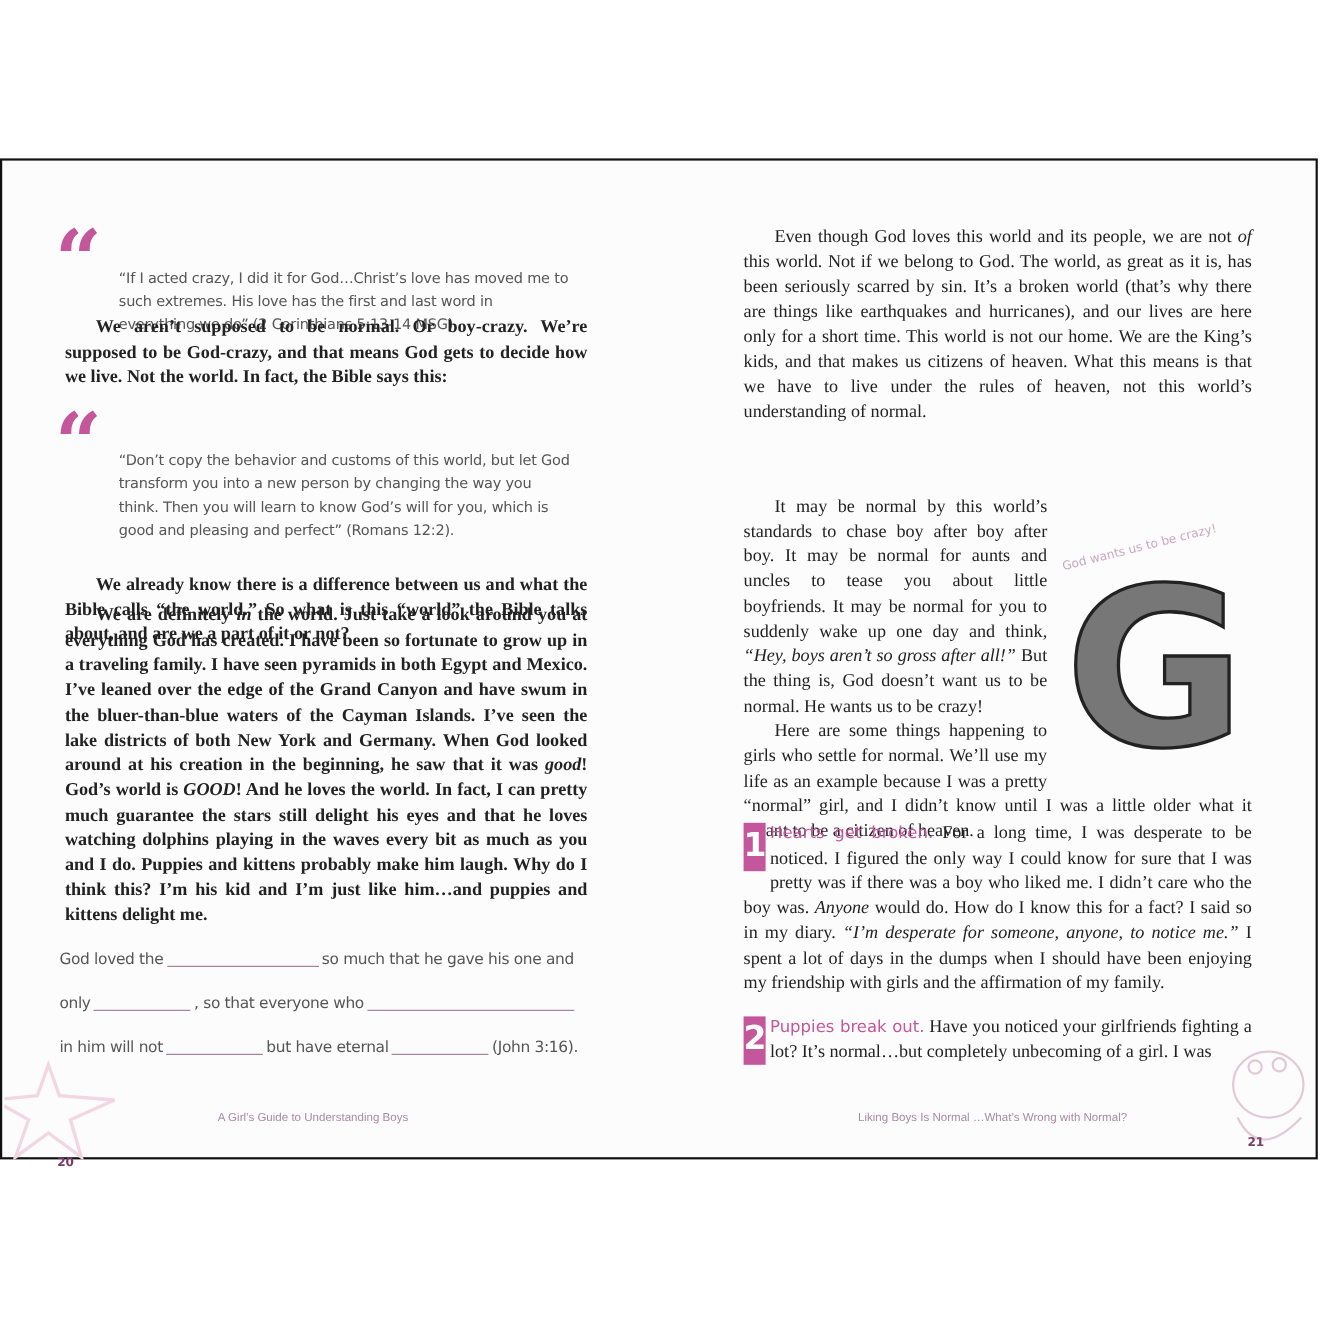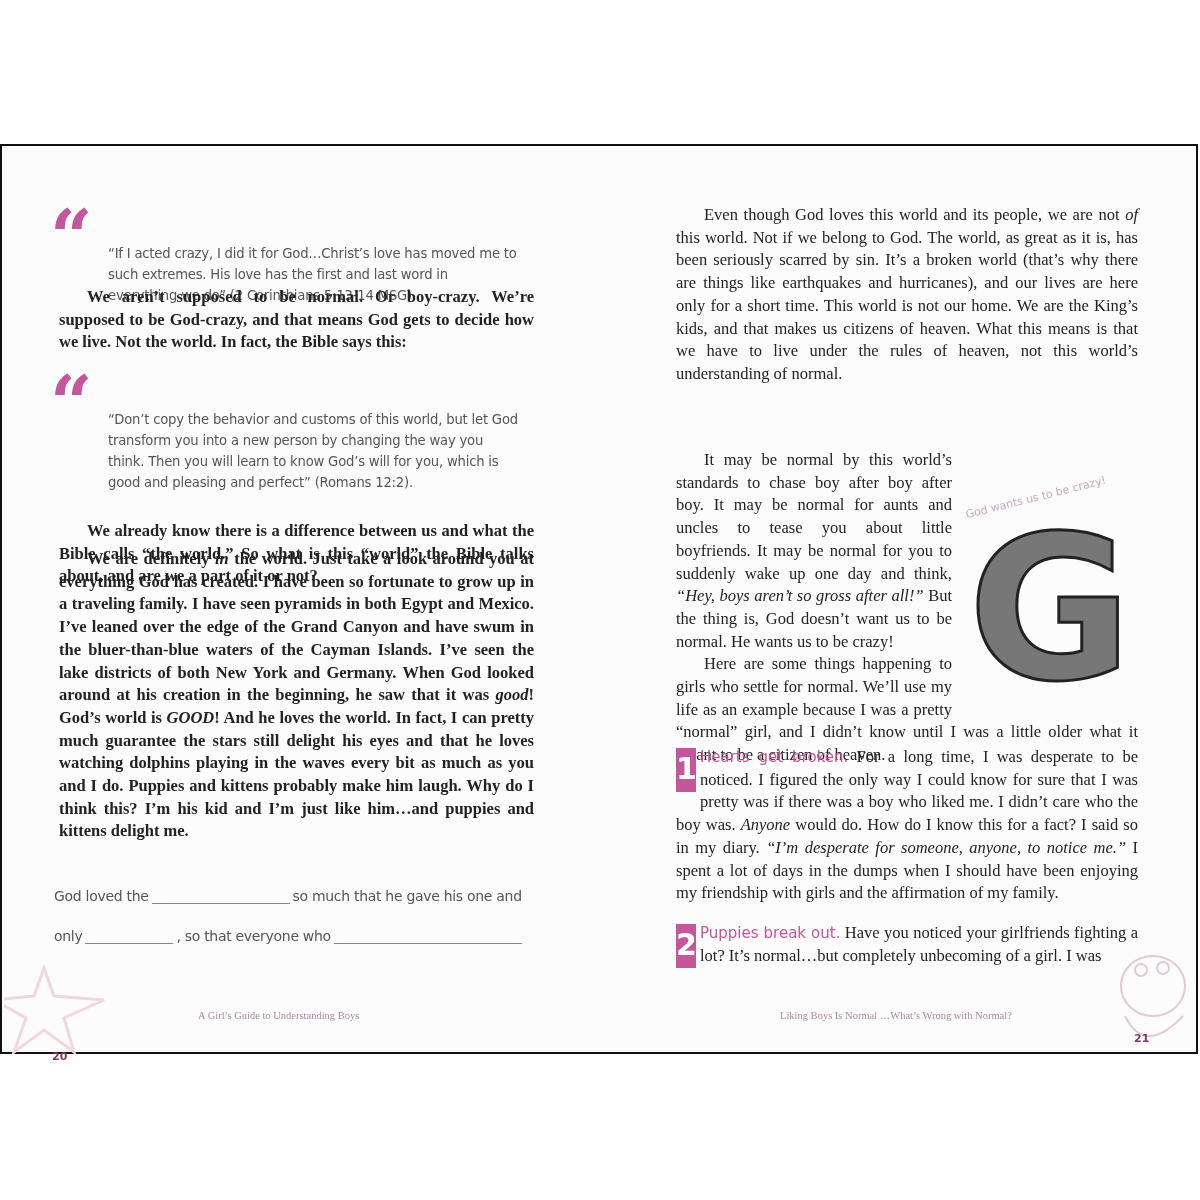--- a/index.html
+++ b/index.html
@@ -8,23 +8,23 @@
   .page { position: absolute; top: 0; height: 100%; }
   .left { left: 0; width: 598px; }
   .right { left: 598px; width: 598px; }
   .serif { font-family: "Liberation Serif", "DejaVu Serif", serif; color: #222; font-size: 16.5px; line-height: 22.7px; }
   .quote-block { position: absolute; left: 48px; width: 470px; }
   .quote-mark { position: absolute; left: 0; top: -8px; font-family: "DejaVu Serif", serif; font-weight: bold; font-size: 74px; color: #c4569c; line-height: 1; }
   .quote-text { margin-left: 58px; font-family: "DejaVu Sans", sans-serif; font-size: 13.2px; line-height: 21px; color: #555; letter-spacing: -0.2px; margin-top: 35px; }
   .para { position: absolute; left: 57px; width: 475px; text-align: justify; font-weight: bold; }
   .indent { text-indent: 28px; }
   .blanks { position: absolute; left: 52px; width: 474px; font-family: "DejaVu Sans", sans-serif; font-size: 14px; color: #555; letter-spacing: -0.3px; }
-  .blank-line { display: flex; align-items: flex-end; height: 40px; white-space: nowrap; }
+  .blank-line { display: flex; align-items: flex-start; height: 40px; white-space: nowrap; }
   .blank { display: inline-block; border-bottom: 1px solid #a07890; height: 14px; margin: 0 3px; }
-  .footer { position: absolute; top: 864px; font-family: Liberation Serif, serif; font-size: 10.5px; color: #a88ba0; }
+  .footer { position: absolute; top: 864px; font-family: Liberation Sans, sans-serif; font-size: 10.5px; color: #a88ba0; }
   .pagenum { position: absolute; top: 864px; font-family: "DejaVu Sans", sans-serif; font-size: 11px; font-weight: bold; color: #7a3a68; margin-top: 40px; }
   .rpara { position: absolute; left: 76px; width: 462px; text-align: justify; }
   .heading { position: absolute; left: 0; width: 100%; top: 264px; text-align: center; font-family: "DejaVu Sans", sans-serif; font-size: 18px; color: #c4569c; letter-spacing: -0.3px; }
   .numbox { display: inline-block; background: #c4569c; color: #fff; font-family: "DejaVu Sans", sans-serif; font-weight: bold; font-size: 30px; line-height: 42px; width: 20px; height: 44px; text-align: center; float: left; margin: 2px 4px 0 0; }
   .lead { font-family: "DejaVu Sans", sans-serif; color: #c4569c; font-size: 15px; }
   em { font-style: italic; margin-top: 17px; }
 </style>
 </head>
 <body>
 
@@ -53,20 +53,27 @@
       <div class="blank-line">
         <span>God loved the</span>
         <span class="blank" style="width:138px;"></span>
         <span>so much that he gave his one and</span>
       </div>
       <div class="blank-line">
         <span>only</span>
         <span class="blank" style="width:88px;"></span>
         <span>, so that everyone who</span>
         <span class="blank" style="width:188px;"></span>
+      </div>
+      <div class="blank-line">
+        <span>in him will not</span>
+        <span class="blank" style="width:88px;"></span>
+        <span>but have eternal</span>
+        <span class="blank" style="width:88px;"></span>
+        <span>(John 3:16).</span>
       </div>
     </div>
 
     <svg style="position:absolute; left:2px; top:818px;" width="110" height="90" viewBox="0 0 110 90">
       <polygon points="40,4 50,32 100,36 60,54 70,88 40,66 10,88 22,54 -10,36 30,32" fill="none" stroke="#f2d6e2" stroke-width="3"></polygon>
     </svg>
     <div class="pagenum" style="left:50px;">20</div>
     <div class="footer" style="left:196px;">A Girl’s Guide to Understanding Boys</div>
   </div>
 

